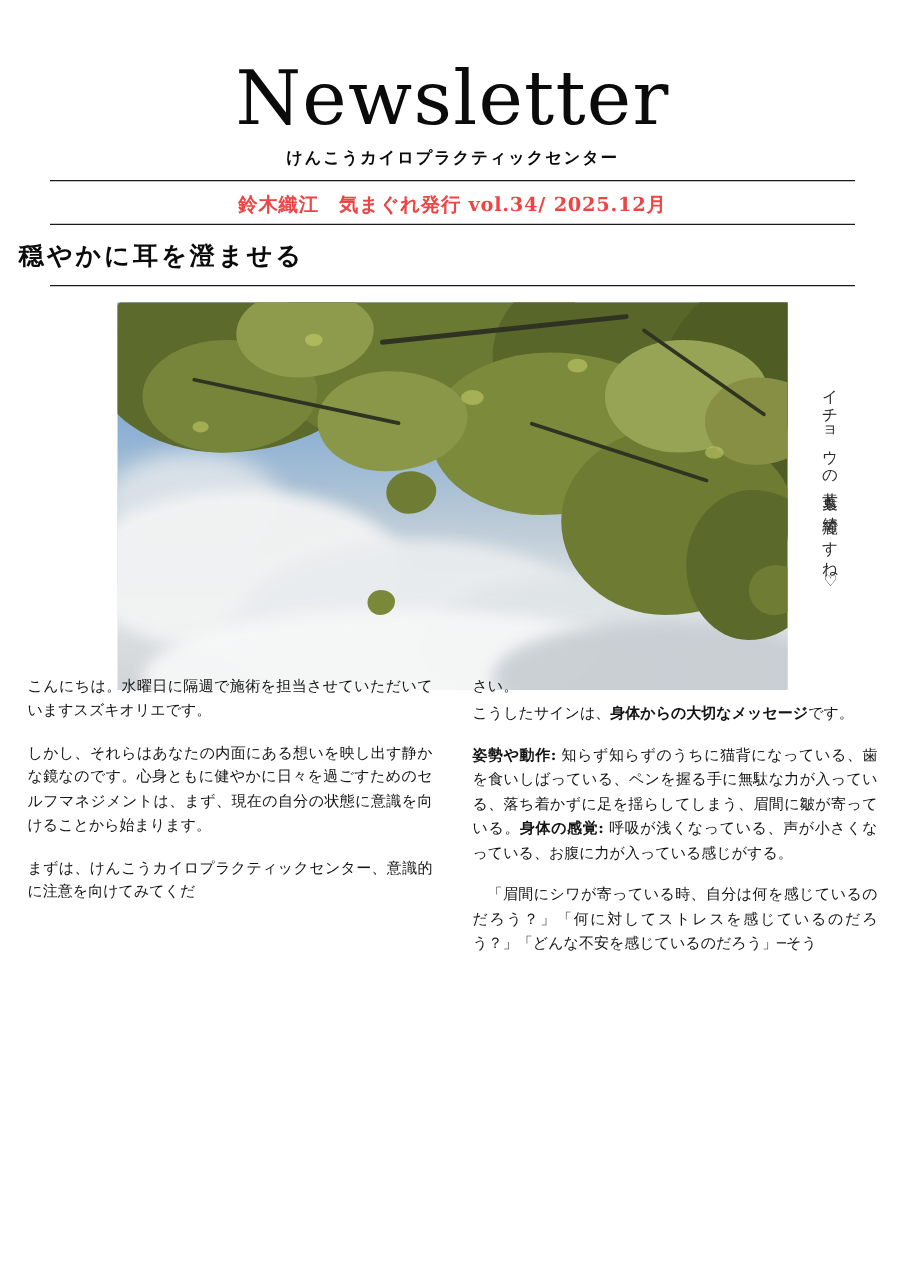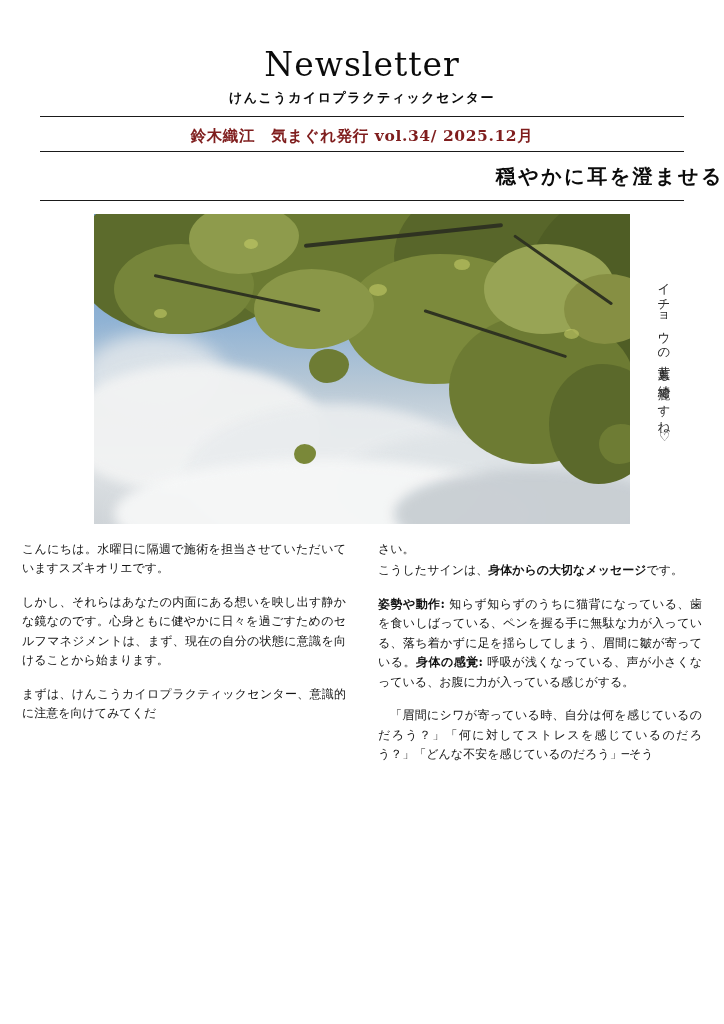--- a/index.html
+++ b/index.html
@@ -17,59 +17,60 @@
     color: #111111;
   }
 
   
   .masthead {
     padding-top: 48px;
     text-align: center;
   }
   .masthead-title {
     font-family: "DejaVu Serif", serif;
-    font-size: 33px;
+    font-size: 60px;
     letter-spacing: 1px;
     line-height: 1.05;
     font-weight: 400;
     color: #0b0b0b;
   }
   .masthead-sub {
     margin-top: 6px;
     font-family: "DejaVu Serif", serif;
     font-size: 13px;
     font-weight: 700;
     letter-spacing: 1.5px;
     color: #0b0b0b;
   }
   .masthead-issue {
     margin-top: 9px;
     font-family: "DejaVu Serif", serif;
     font-size: 15.5px;
     font-weight: 700;
     letter-spacing: 0.6px;
-    color: #7f1d1d;
+    color: #ef4444;
   }
   .rule {
     margin: 9px auto 0 auto;
     width: 644px;
     border-top: 1.3px solid #1a1a1a;
   }
   .rule.thin {
     margin-top: 4px;
     border-top: 1px solid #1a1a1a;
   }
   .headline {
     margin-top: 11px;
-    text-align: right;
+    text-align: left;
     font-family: "DejaVu Serif", serif;
     font-size: 20px;
     font-weight: 700;
     letter-spacing: 2.5px;
     color: #0b0b0b;
+    padding-left: 15px;
   }
   .rule.under-headline {
     margin-top: 10px;
     width: 644px;
     border-top: 1.3px solid #1a1a1a;
   }
 
   
   .photo-wrap {
     position: relative;

